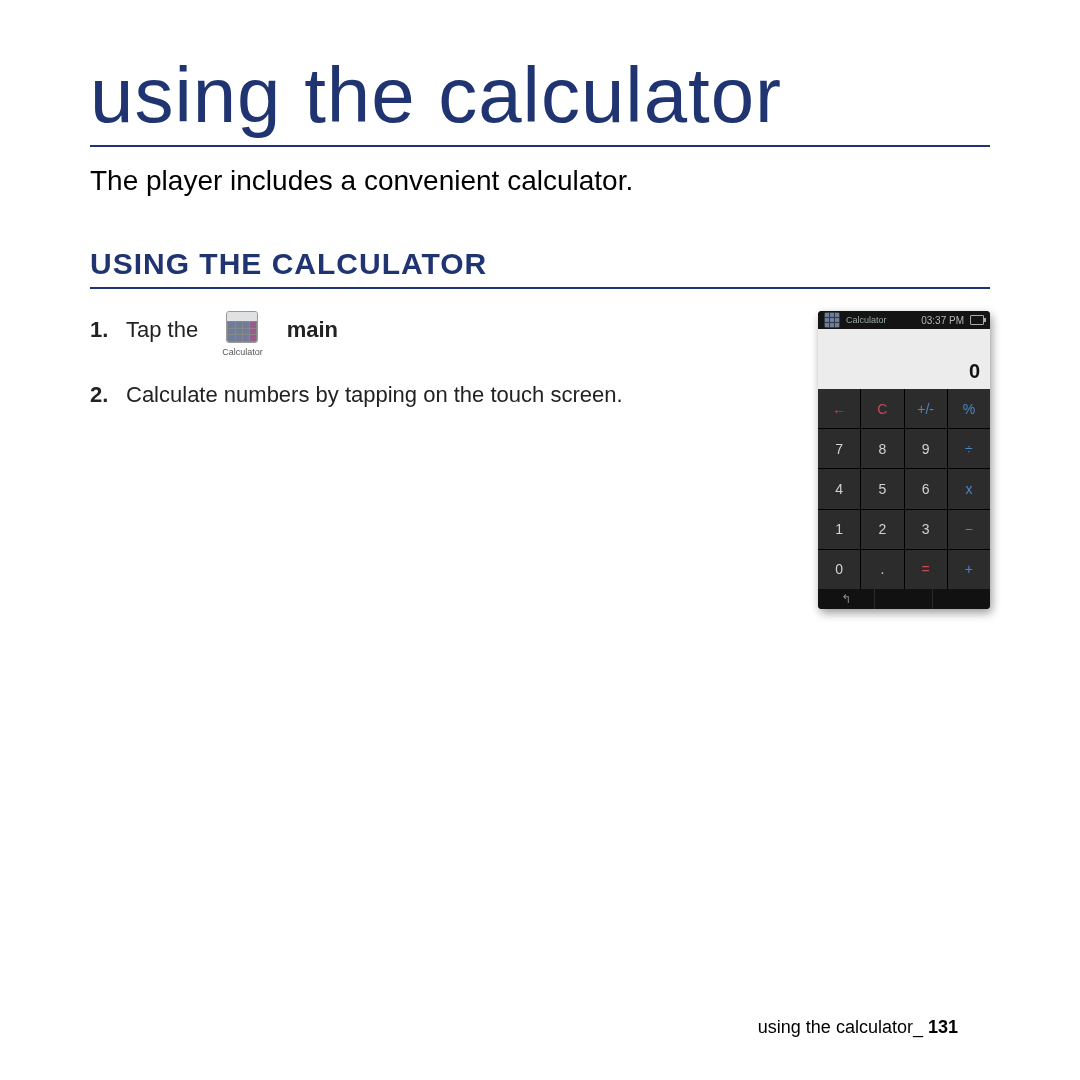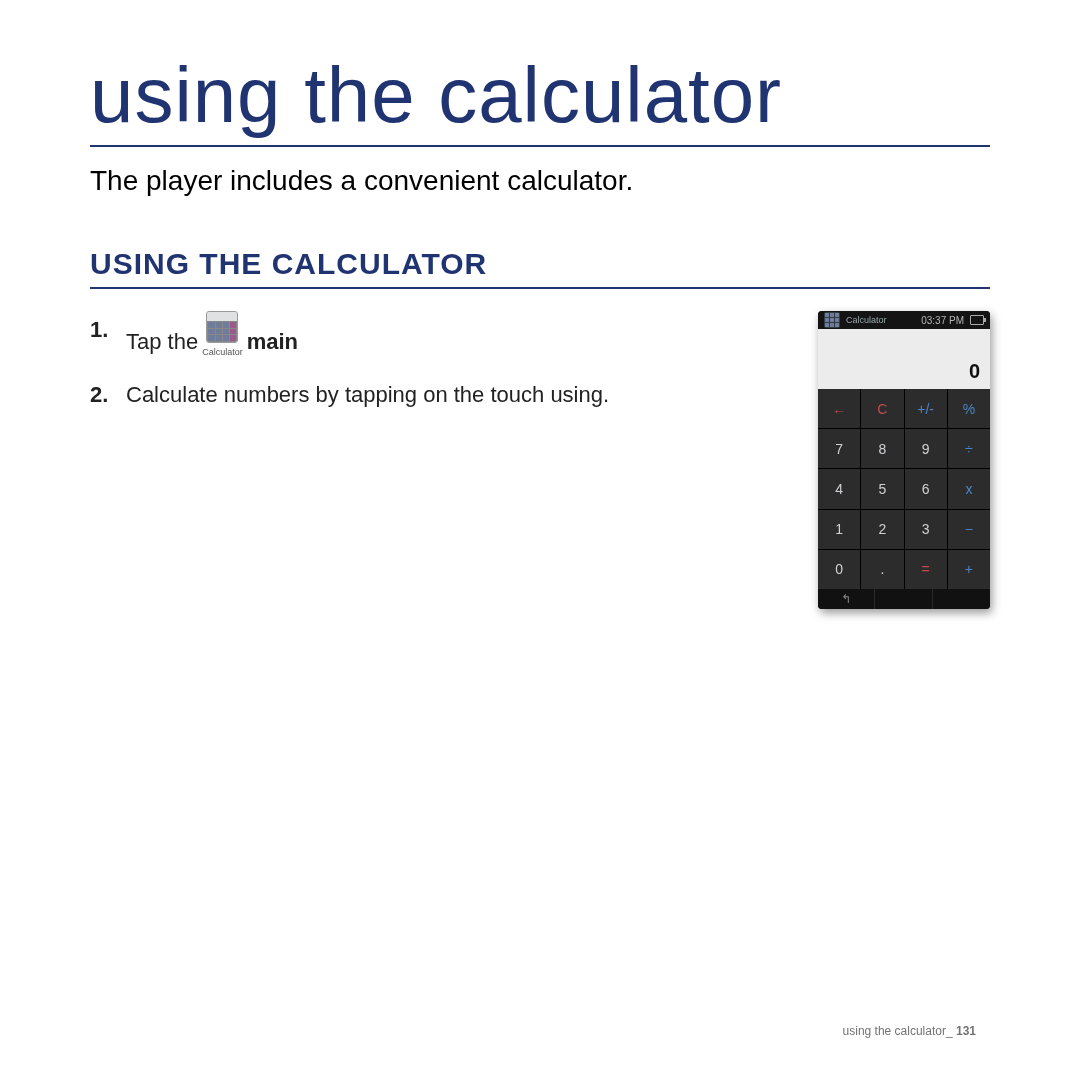--- a/index.html
+++ b/index.html
@@ -34,21 +34,21 @@
     color:#1f3470;
     letter-spacing:1px;
     border-bottom:2px solid #1f3470;
     padding-bottom:6px;
     margin-bottom:22px;
   }
   .body-row{display:flex;align-items:flex-start;gap:30px;}
   .steps{flex:1;font-size:22px;line-height:1.7;}
   .step{display:flex;gap:14px;margin-bottom:16px;align-items:flex-start;}
   .step-num{font-weight:bold;min-width:22px;}
-  .step-line{display:flex;flex-wrap:wrap;align-items:flex-end;gap:0;}
+  .step-line{display:flex;flex-wrap:wrap;align-items:flex-start;gap:20px;}
   .bold{font-weight:bold;}
   
   .calc-icon-wrap{display:inline-flex;flex-direction:column;align-items:center;margin:0 4px;}
   .calc-icon{width:30px;height:30px;border:1px solid #999;border-radius:3px;background:#d8d6d6;display:grid;grid-template-rows:30% 70%;overflow:hidden;}
   .calc-icon .sc{background:#dfe1e3;}
   .calc-icon .kb{display:grid;grid-template-columns:repeat(4,1fr);grid-template-rows:repeat(3,1fr);gap:1px;background:#888;padding:1px;}
   .calc-icon .kb div{background:#6f7c9a;}
   .calc-icon .kb div:nth-child(4n){background:#9c5a8c;}
   .calc-icon-label{font-size:9px;color:#555;margin-top:2px;}
   
@@ -70,22 +70,22 @@
   .keys{flex:1;display:grid;grid-template-columns:repeat(4,1fr);grid-template-rows:repeat(5,1fr);gap:1px;background:#000;}
   .keys button{border:0;background:#2c2c2c;color:#d0d2d6;font-size:14px;font-family:inherit;}
   .keys button.op{color:#4a86c7;}
   .keys button.eq{color:#c24a52;}
   .keys button.warn{color:#c24a52;}
   .keys button.back{color:#c24a52;}
   .softbar{height:20px;background:#111;display:grid;grid-template-columns:repeat(3,1fr);}
   .softbar div{border-right:1px solid #2a2a2a;color:#888;font-size:12px;display:flex;align-items:center;justify-content:center;}
   .softbar div:last-child{border-right:0;}
   .footer{
-    position:absolute;bottom:42px;right:104px;
-    font-size:12px;color:#737373;
+    position:absolute;bottom:42px;right:122px;
+    font-size:18px;color:#000000;
   }
   .footer .pn{font-weight:bold;}
 </style>
 </head>
 <body>
 
 <div class="pg-title">using the calculator</div>
 <div class="pg-sub">The player includes a convenient calculator.</div>
 <div class="section-title">USING THE CALCULATOR</div>
 
@@ -113,21 +113,21 @@
                 <div></div>
               </span>
             </span>
           <span class="calc-icon-label">Calculator</span>
         </span>
         <span class="bold">main</span>
       </span>
     </div>
     <div class="step">
       <span class="step-num">2.</span>
-      <span>Calculate numbers by tapping on the touch using.</span>
+      <span>Calculate numbers by tapping on the touch screen.</span>
     </div>
   </div>
 
   <div class="phone">
     <div class="statusbar">
       <span class="sicon">
           <div></div>
           <div></div>
           <div></div>
           <div></div>

